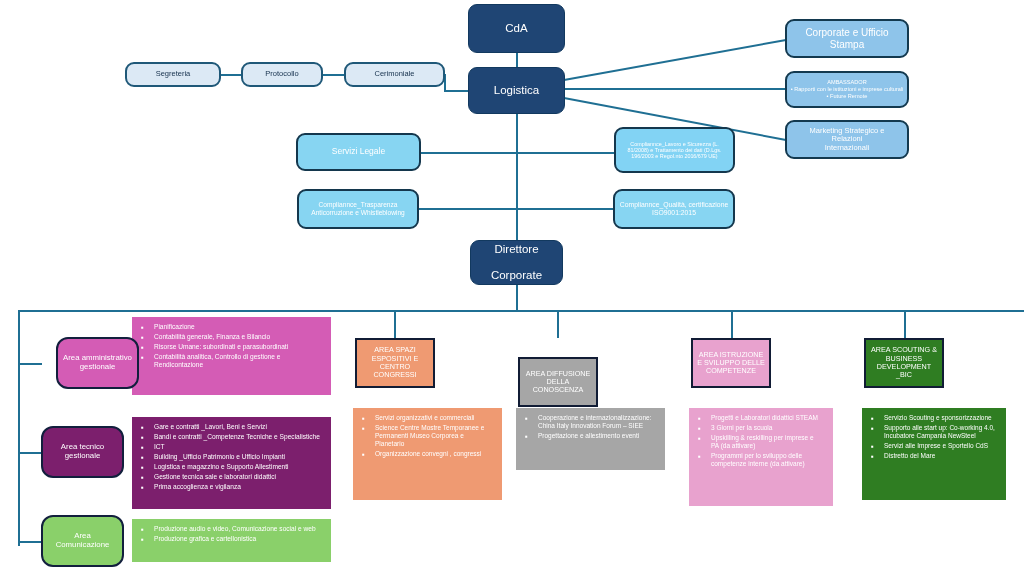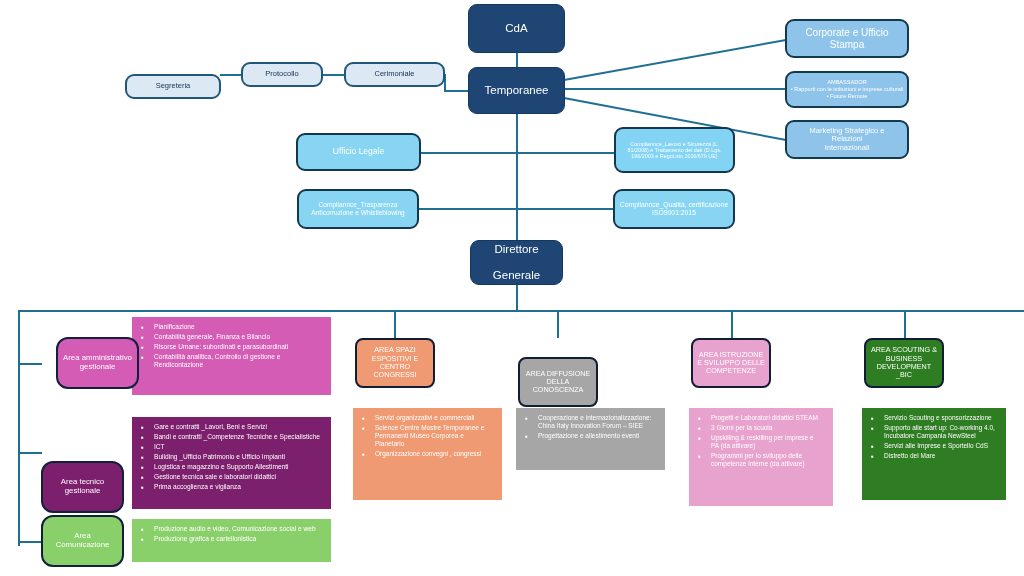--- a/index.html
+++ b/index.html
@@ -77,21 +77,21 @@
     background: #8ad06a;
     border: 2.5px solid #121f3d;
     color: #ffffff;
     border-radius: 12px;
   }
 
   
   .sq {
     border: 2.5px solid #111c35;
     color: #ffffff;
-    border-radius: 8px;
+    border-radius: 0;
   }
   .sq-orange { background: #ef9a72; }
   .sq-grey   { background: #a6a6a6; margin-top: 19px; }
   .sq-pink   { background: #e8a2ce; }
   .sq-green  { background: #2f7d22; }
 
   
   .panel {
     position: absolute;
     z-index: 4;
@@ -175,30 +175,30 @@
 
   <div class="ln lnh" style="left:18px; top:363px; width:24px;"></div>
   <div class="ln lnh" style="left:18px; top:452px; width:24px;"></div>
   <div class="ln lnh" style="left:18px; top:541px; width:24px;"></div>
 
   <div class="node navy rounded" style="left:468px; top:4px; width:97px; height:49px; font-size:11.5px;">
     <span>CdA</span>
   </div>
 
   <div class="node navy rounded" style="left:468px; top:67px; width:97px; height:47px; font-size:11.5px;">
-    <span>Temporanee</span>
+    <span>Logistica</span>
   </div>
 
   <div class="node navy rounded" style="left:470px; top:240px; width:93px; height:45px; font-size:11.5px;">
     <span>
-      <span>Direttore</span><br><span>Generale</span>
+      <span>Direttore</span><br><span>Corporate</span>
     </span>
   </div>
 
-  <div class="node pale rounded" style="left:125px; top:74px; width:96px; height:25px; font-size:7.5px;">
+  <div class="node pale rounded" style="left:125px; top:62px; width:96px; height:25px; font-size:7.5px;">
     <span>Segreteria</span>
   </div>
   <div class="node pale rounded" style="left:241px; top:62px; width:82px; height:25px; font-size:7.5px;">
     <span>Protocollo</span>
   </div>
   <div class="node pale rounded" style="left:344px; top:62px; width:101px; height:25px; font-size:7.5px;">
     <span>Cerimoniale</span>
   </div>
 
   <div class="node lightblue rounded" style="left:785px; top:19px; width:124px; height:39px; font-size:10px;">
@@ -214,21 +214,21 @@
   </div>
 
   <div class="node lightblue rounded" style="left:785px; top:120px; width:124px; height:39px; font-size:7.5px;">
     <span>
       <span>Marketing Strategico e Relazioni</span> 
         <span>Internazionali</span>
     </span>
   </div>
 
   <div class="node cyan rounded" style="left:296px; top:133px; width:125px; height:38px; font-size:8.5px;">
-    <span>Ufficio Legale</span>
+    <span>Servizi Legale</span>
   </div>
 
   <div class="node cyan2 rounded" style="left:614px; top:127px; width:121px; height:46px; font-size:5.4px;">
     <span>Compliannce_Lavoro e Sicurezza (L. 81/2008) e Trattamento dei dati (D.Lgs. 196/2003 e Regol.nto 2016/679 UE)</span>
   </div>
 
   <div class="node cyan rounded" style="left:297px; top:189px; width:122px; height:40px; font-size:6.6px;">
     <span>Compliannce_Trasparenza Anticorruzione e Whistleblowing</span>
   </div>
 
@@ -241,21 +241,21 @@
   </div>
   <div class="panel p-pink" style="left:132px; top:317px; width:199px; height:78px; font-size:6.6px;">
     <ul>
       <li>Pianificazione</li>
       <li>Contabilità generale, Finanza e Bilancio</li>
       <li>Risorse Umane: subordinati e parasubordinati</li>
       <li>Contabilità analitica, Controllo di gestione e Rendicontazione</li>
     </ul>
   </div>
 
-  <div class="node area-purple" style="left:41px; top:426px; width:83px; height:52px; font-size:7.8px;margin-top:35px;">
+  <div class="node area-purple" style="left:41px; top:426px; width:83px; height:52px; font-size:7.8px;">
     <span>Area tecnico gestionale</span>
   </div>
   <div class="panel p-purple" style="left:132px; top:417px; width:199px; height:92px; font-size:6.6px;">
     <ul>
       <li>Gare e contratti _Lavori, Beni e Servizi</li>
       <li>Bandi e contratti _Competenze Tecniche e Specialistiche</li>
       <li>ICT</li>
       <li>Building _Ufficio Patrimonio e Ufficio Impianti</li>
       <li>Logistica e magazzino e Supporto Allestimenti</li>
       <li>Gestione tecnica sale e laboratori didattici</li>

